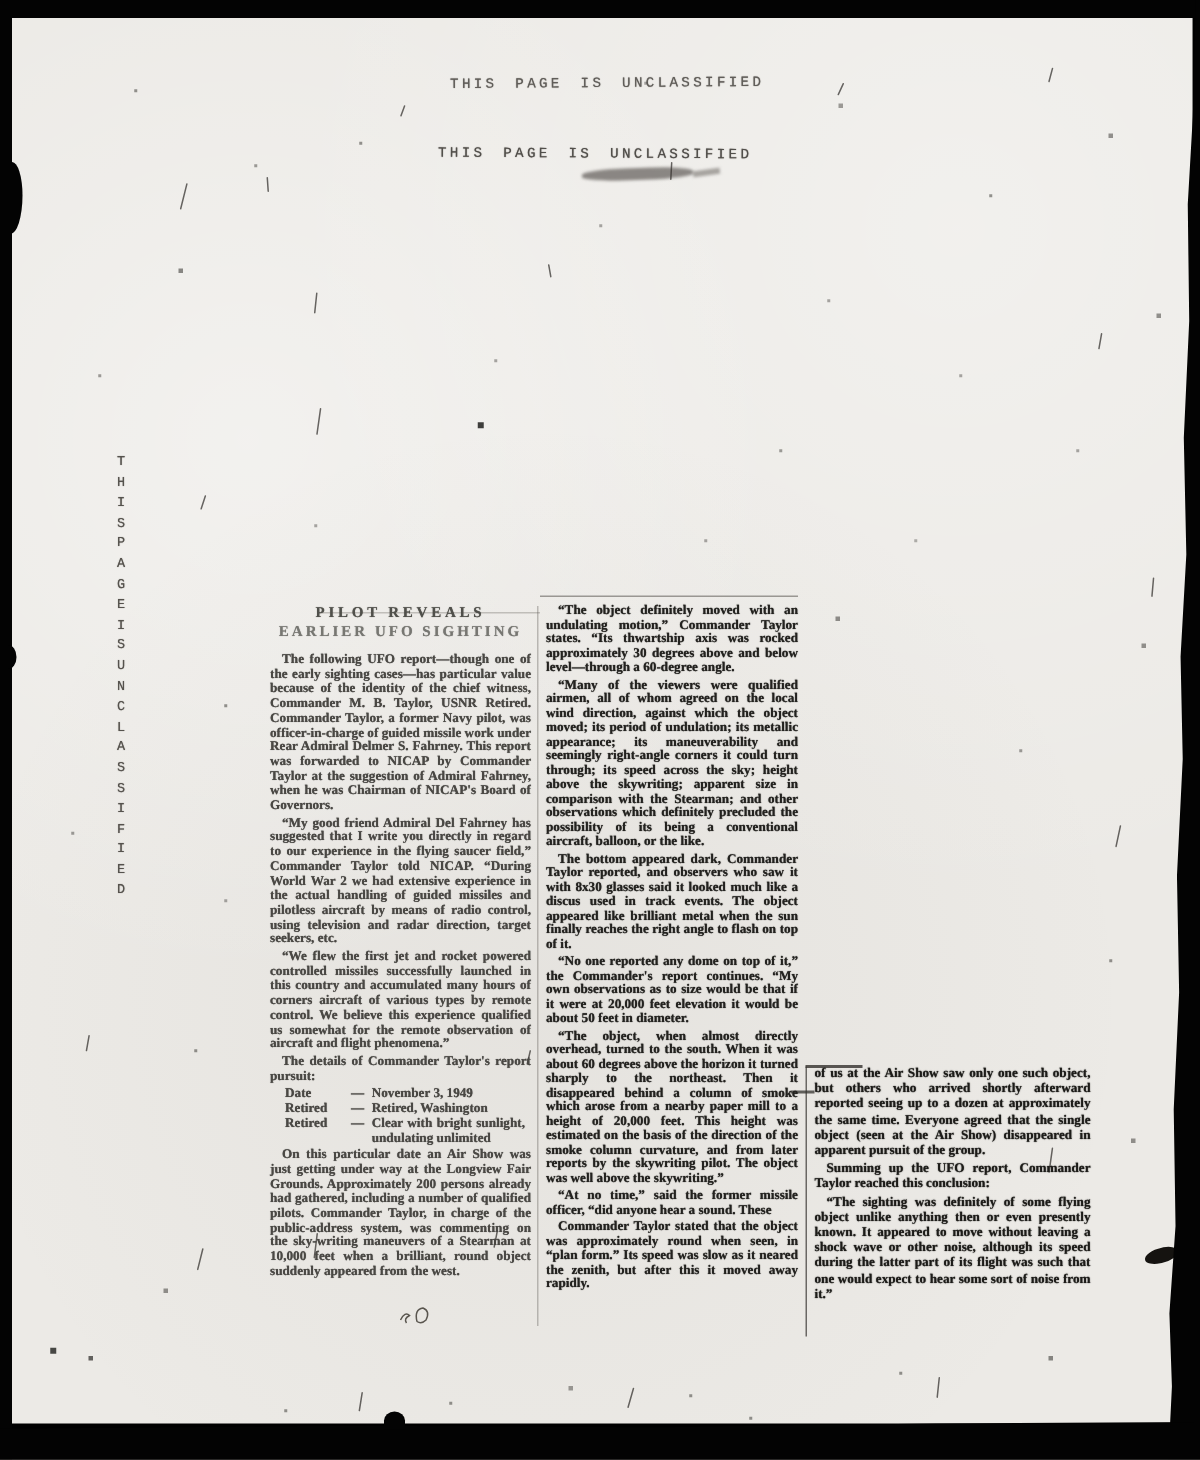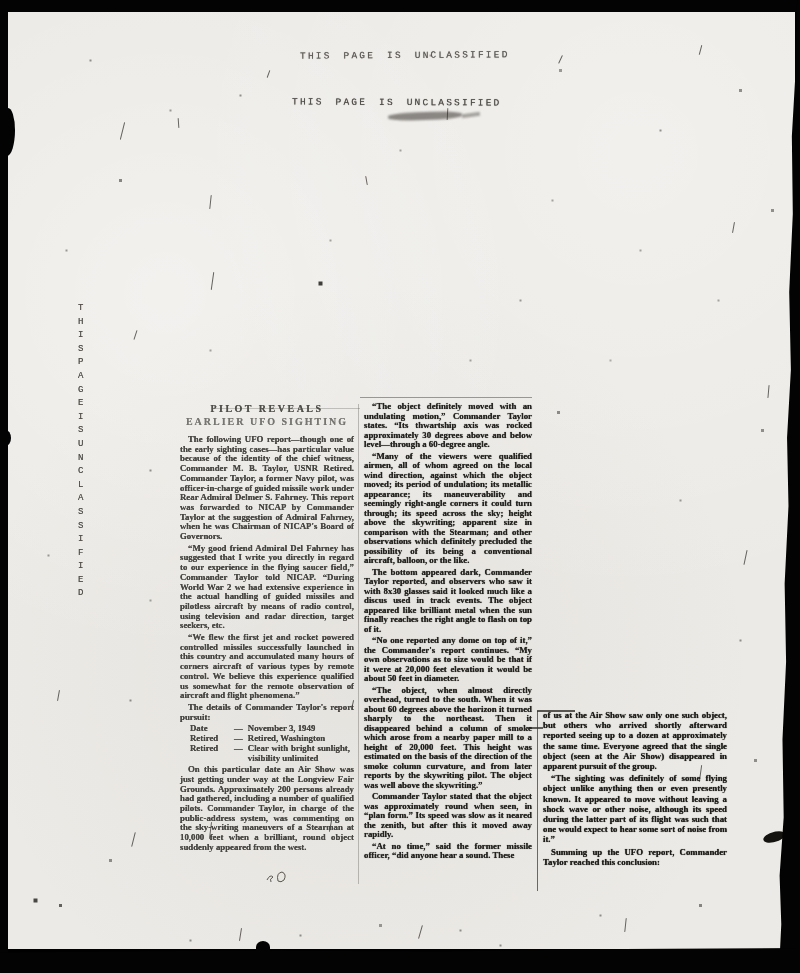--- a/index.html
+++ b/index.html
@@ -149,40 +149,40 @@
         <span class="dvalue">November 3, 1949</span>
       </div>
       <div class="drow">
         <span class="dlabel">Retired</span>
         <span class="ddash">—</span>
         <span class="dvalue">Retired, Washington</span>
       </div>
       <div class="drow">
         <span class="dlabel">Retired</span>
         <span class="ddash">—</span>
-        <span class="dvalue">Clear with bright sunlight, visibility unlimited</span>
+        <span class="dvalue">Clear with bright sunlight, undulating unlimited</span>
       </div>
     </div>
     <p>On this particular date an Air Show was just getting under way at the Longview Fair Grounds. Approximately 200 persons already had gathered, including a number of qualified pilots. Commander Taylor, in charge of the public-address system, was commenting on the sky-writing maneuvers of a Stearman at 10,000 feet when a brilliant, round object suddenly appeared from the west.</p>
   </div>
 
   <div class="col col2">
     <p>“The object definitely moved with an undulating motion,” Commander Taylor states. “Its thwartship axis was rocked approximately 30 degrees above and below level—through a 60-degree angle.</p>
     <p>“Many of the viewers were qualified airmen, all of whom agreed on the local wind direction, against which the object moved; its period of undulation; its metallic appearance; its maneuverability and seemingly right-angle corners it could turn through; its speed across the sky; height above the skywriting; apparent size in comparison with the Stearman; and other observations which definitely precluded the possibility of its being a conventional aircraft, balloon, or the like.</p>
     <p>The bottom appeared dark, Commander Taylor reported, and observers who saw it with 8x30 glasses said it looked much like a discus used in track events. The object appeared like brilliant metal when the sun finally reaches the right angle to flash on top of it.</p>
     <p>“No one reported any dome on top of it,” the Commander's report continues. “My own observations as to size would be that if it were at 20,000 feet elevation it would be about 50 feet in diameter.</p>
     <p>“The object, when almost directly overhead, turned to the south. When it was about 60 degrees above the horizon it turned sharply to the northeast. Then it disappeared behind a column of smoke which arose from a nearby paper mill to a height of 20,000 feet. This height was estimated on the basis of the direction of the smoke column curvature, and from later reports by the skywriting pilot. The object was well above the skywriting.”</p>
+    <p>“At no time,” said the former missile officer, “did anyone hear a sound. These</p>
     <p>Commander Taylor stated that the object was approximately round when seen, in “plan form.” Its speed was slow as it neared the zenith, but after this it moved away rapidly.</p>
-    <p>“At no time,” said the former missile officer, “did anyone hear a sound. These</p>
   </div>
 
   <div class="col col3">
     <p style="text-indent:0;">of us at the Air Show saw only one such object, but others who arrived shortly afterward reported seeing up to a dozen at approximately the same time. Everyone agreed that the single object (seen at the Air Show) disappeared in apparent pursuit of the group.</p>
+    <p>Summing up the UFO report, Commander Taylor reached this conclusion:</p>
     <p>“The sighting was definitely of some flying object unlike anything then or even presently known. It appeared to move without leaving a shock wave or other noise, although its speed during the latter part of its flight was such that one would expect to hear some sort of noise from it.”</p>
-    <p>Summing up the UFO report, Commander Taylor reached this conclusion:</p>
   </div>
 
   <div class="border-top"></div>
   <div class="border-left"></div>
   <div class="blob-left"></div>
   <div class="blob-left2"></div>
   <div class="border-right"></div>
   <div class="border-bottom"></div>
   <div class="bump-bottom"></div>
 </div>

